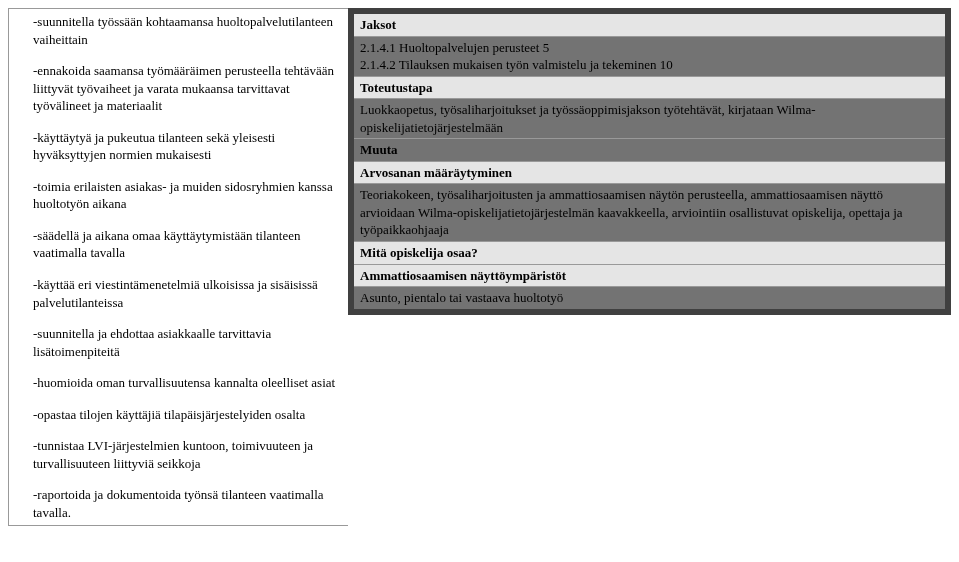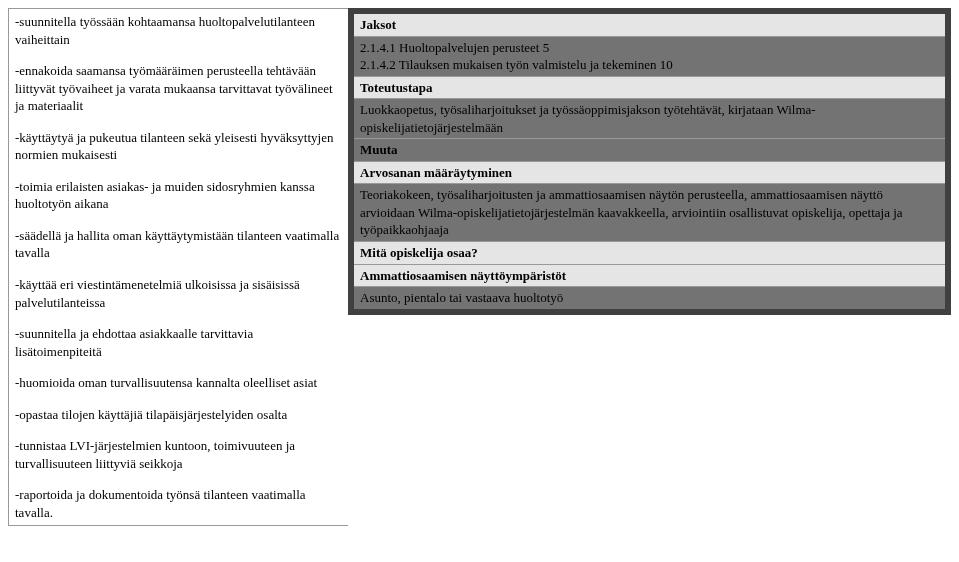--- a/index.html
+++ b/index.html
@@ -18,21 +18,21 @@
     align-items: flex-start;
   }
   .left-col {
     width: 340px;
     border: 1px solid #999;
     border-right: none;
     padding: 4px 6px;
     line-height: 1.35;
   }
   .left-col p {
-    margin: 0 0 14px 0;
+    margin: 0 0 14px 18px;
   }
   .left-col p:last-child { margin-bottom: 0; }
   .right-col {
     flex: 1;
     border: 6px solid #404040;
     border-collapse: collapse;
   }
   .row {
     border-bottom: 1px solid #999;
     padding: 2px 6px;
@@ -58,21 +58,21 @@
 </head>
 <body>
 
 <div class="container">
 
   <div class="left-col">
     <p>-suunnitella työssään kohtaamansa huoltopalvelutilanteen vaiheittain</p>
     <p>-ennakoida saamansa työmääräimen perusteella tehtävään liittyvät työvaiheet ja varata mukaansa tarvittavat työvälineet ja materiaalit</p>
     <p>-käyttäytyä ja pukeutua tilanteen sekä yleisesti hyväksyttyjen normien mukaisesti</p>
     <p>-toimia erilaisten asiakas- ja muiden sidosryhmien kanssa huoltotyön aikana</p>
-    <p>-säädellä ja hallita oman käyttäytymistään tilanteen vaatimalla tavalla</p>
+    <p>-säädellä ja aikana omaa käyttäytymistään tilanteen vaatimalla tavalla</p>
     <p>-käyttää eri viestintämenetelmiä ulkoisissa ja sisäisissä palvelutilanteissa</p>
     <p>-suunnitella ja ehdottaa asiakkaalle tarvittavia lisätoimenpiteitä</p>
     <p>-huomioida oman turvallisuutensa kannalta oleelliset asiat</p>
     <p>-opastaa tilojen käyttäjiä tilapäisjärjestelyiden osalta</p>
     <p>-tunnistaa LVI-järjestelmien kuntoon, toimivuuteen ja turvallisuuteen liittyviä seikkoja</p>
     <p>-raportoida ja dokumentoida työnsä tilanteen vaatimalla tavalla.</p>
   </div>
 
   <div class="right-col right-table-wrap">
     <div class="row header-row">Jaksot</div>

